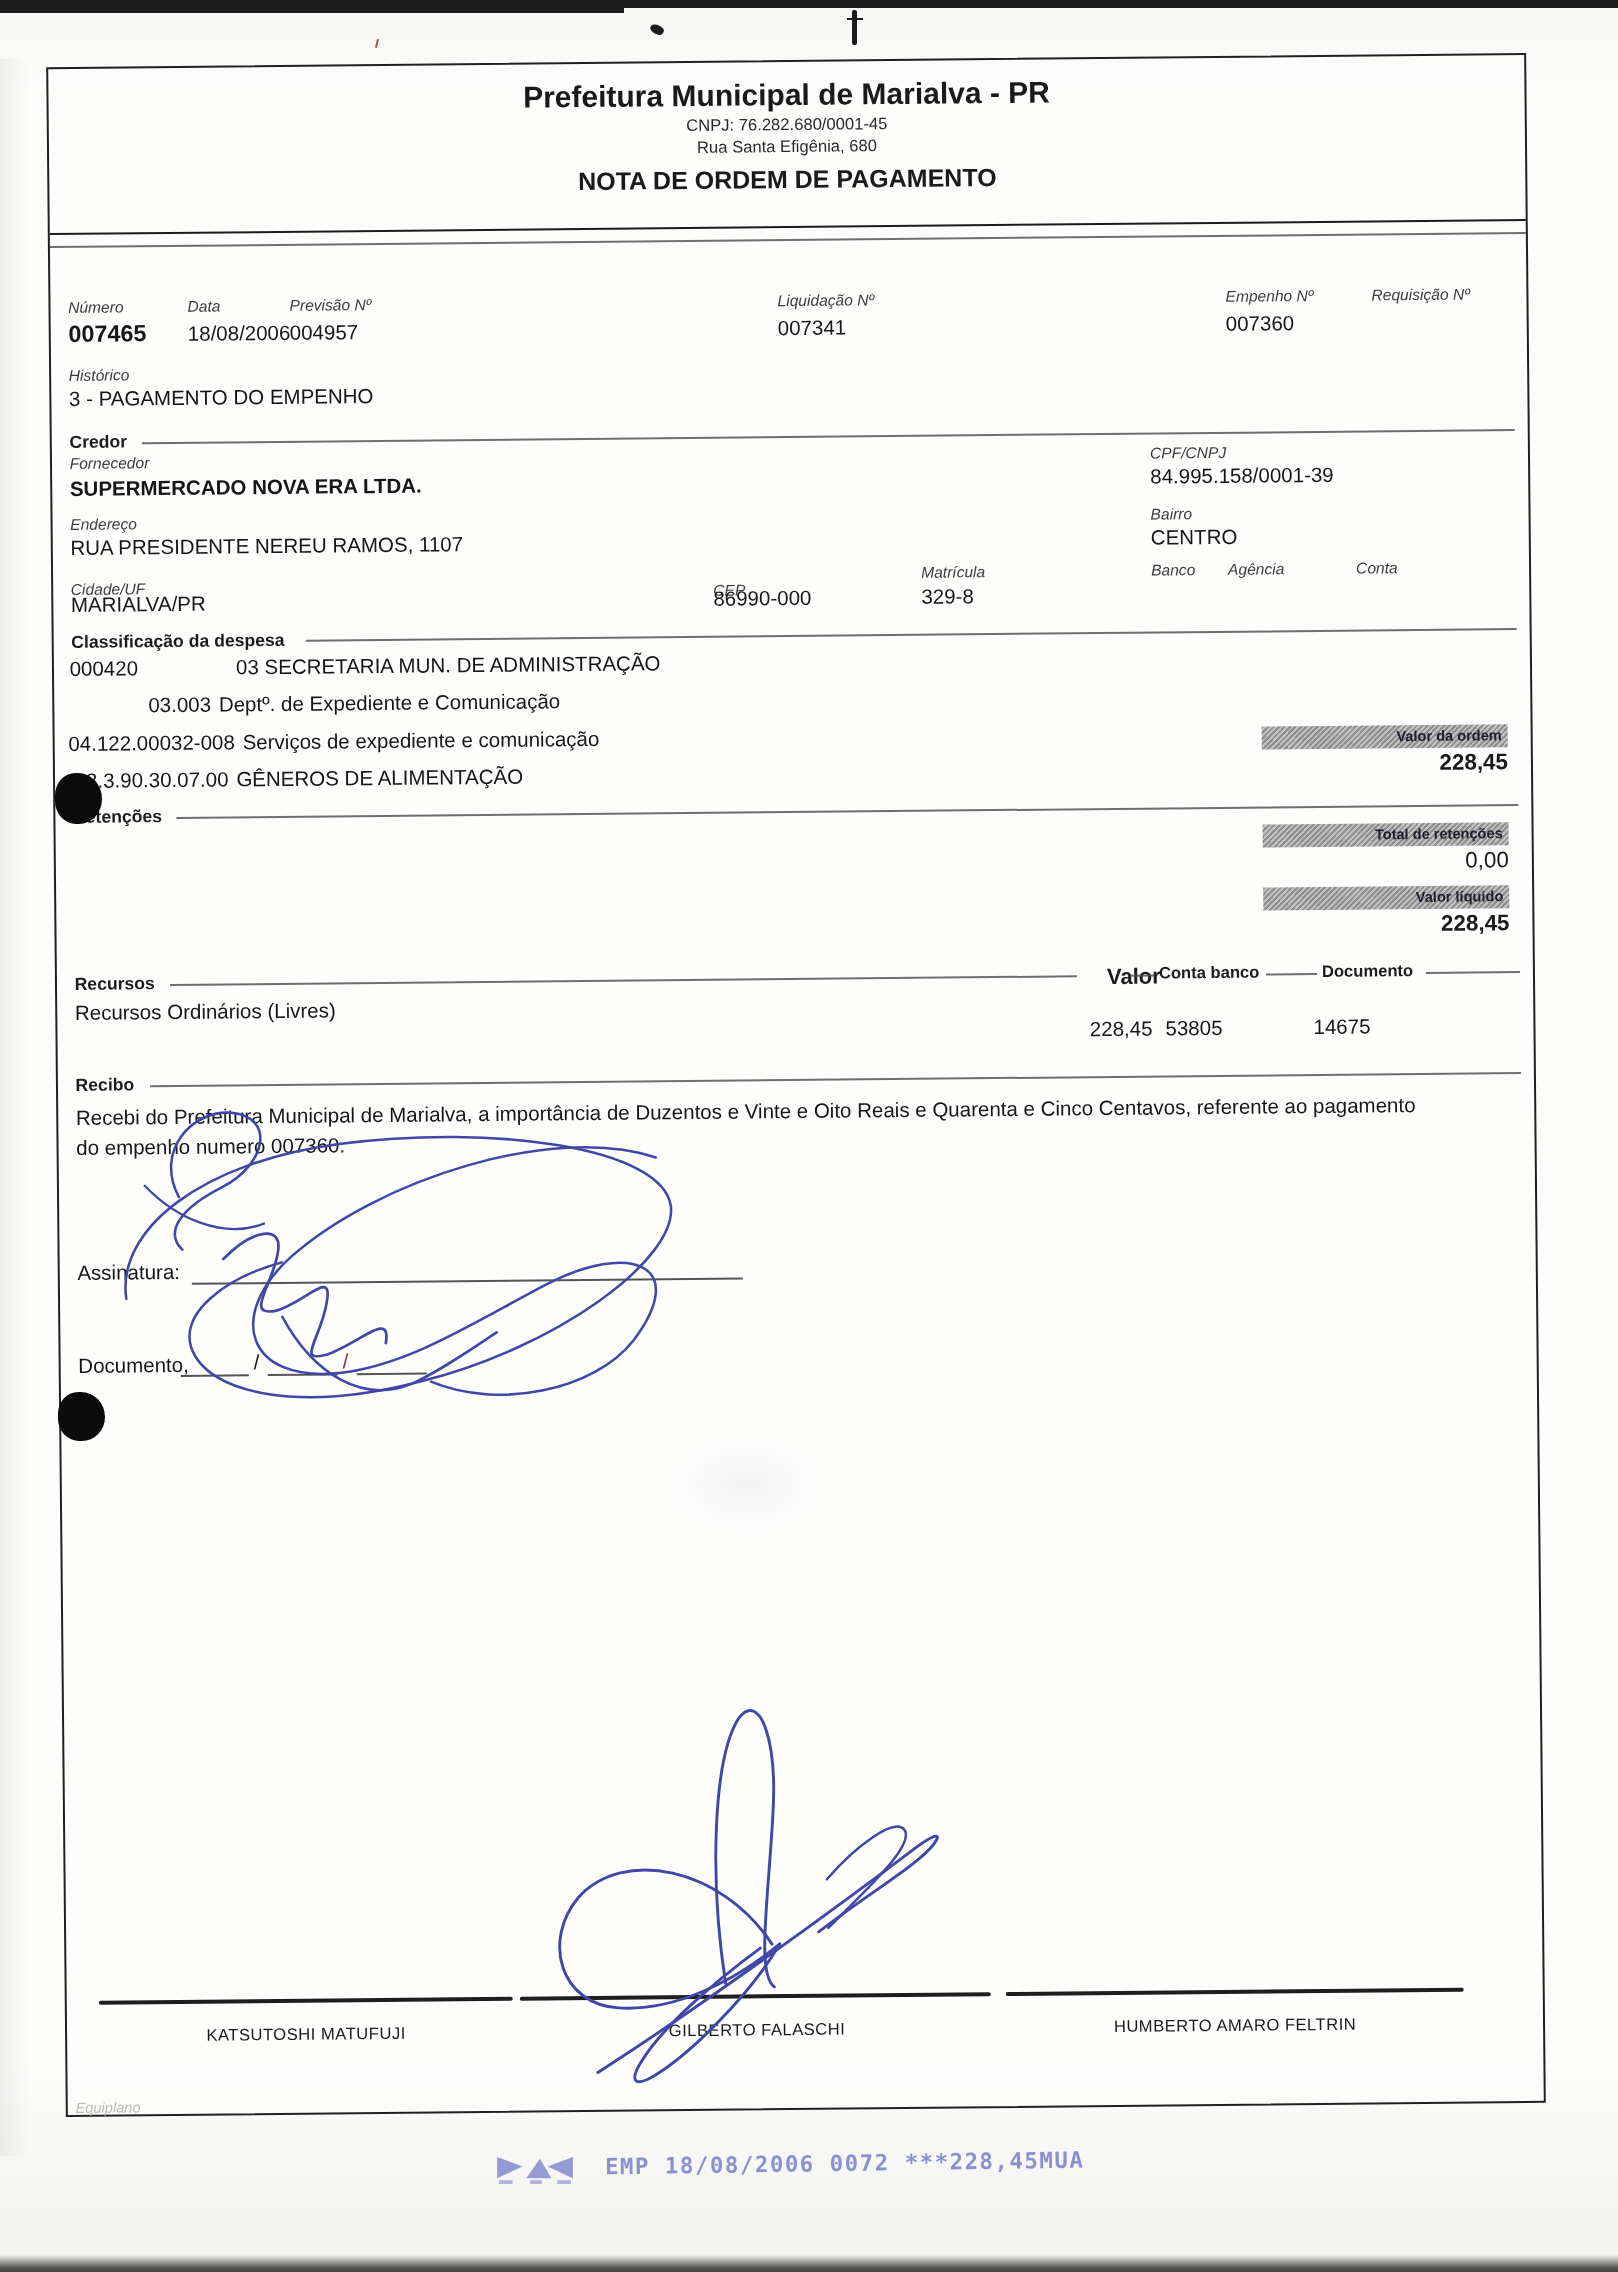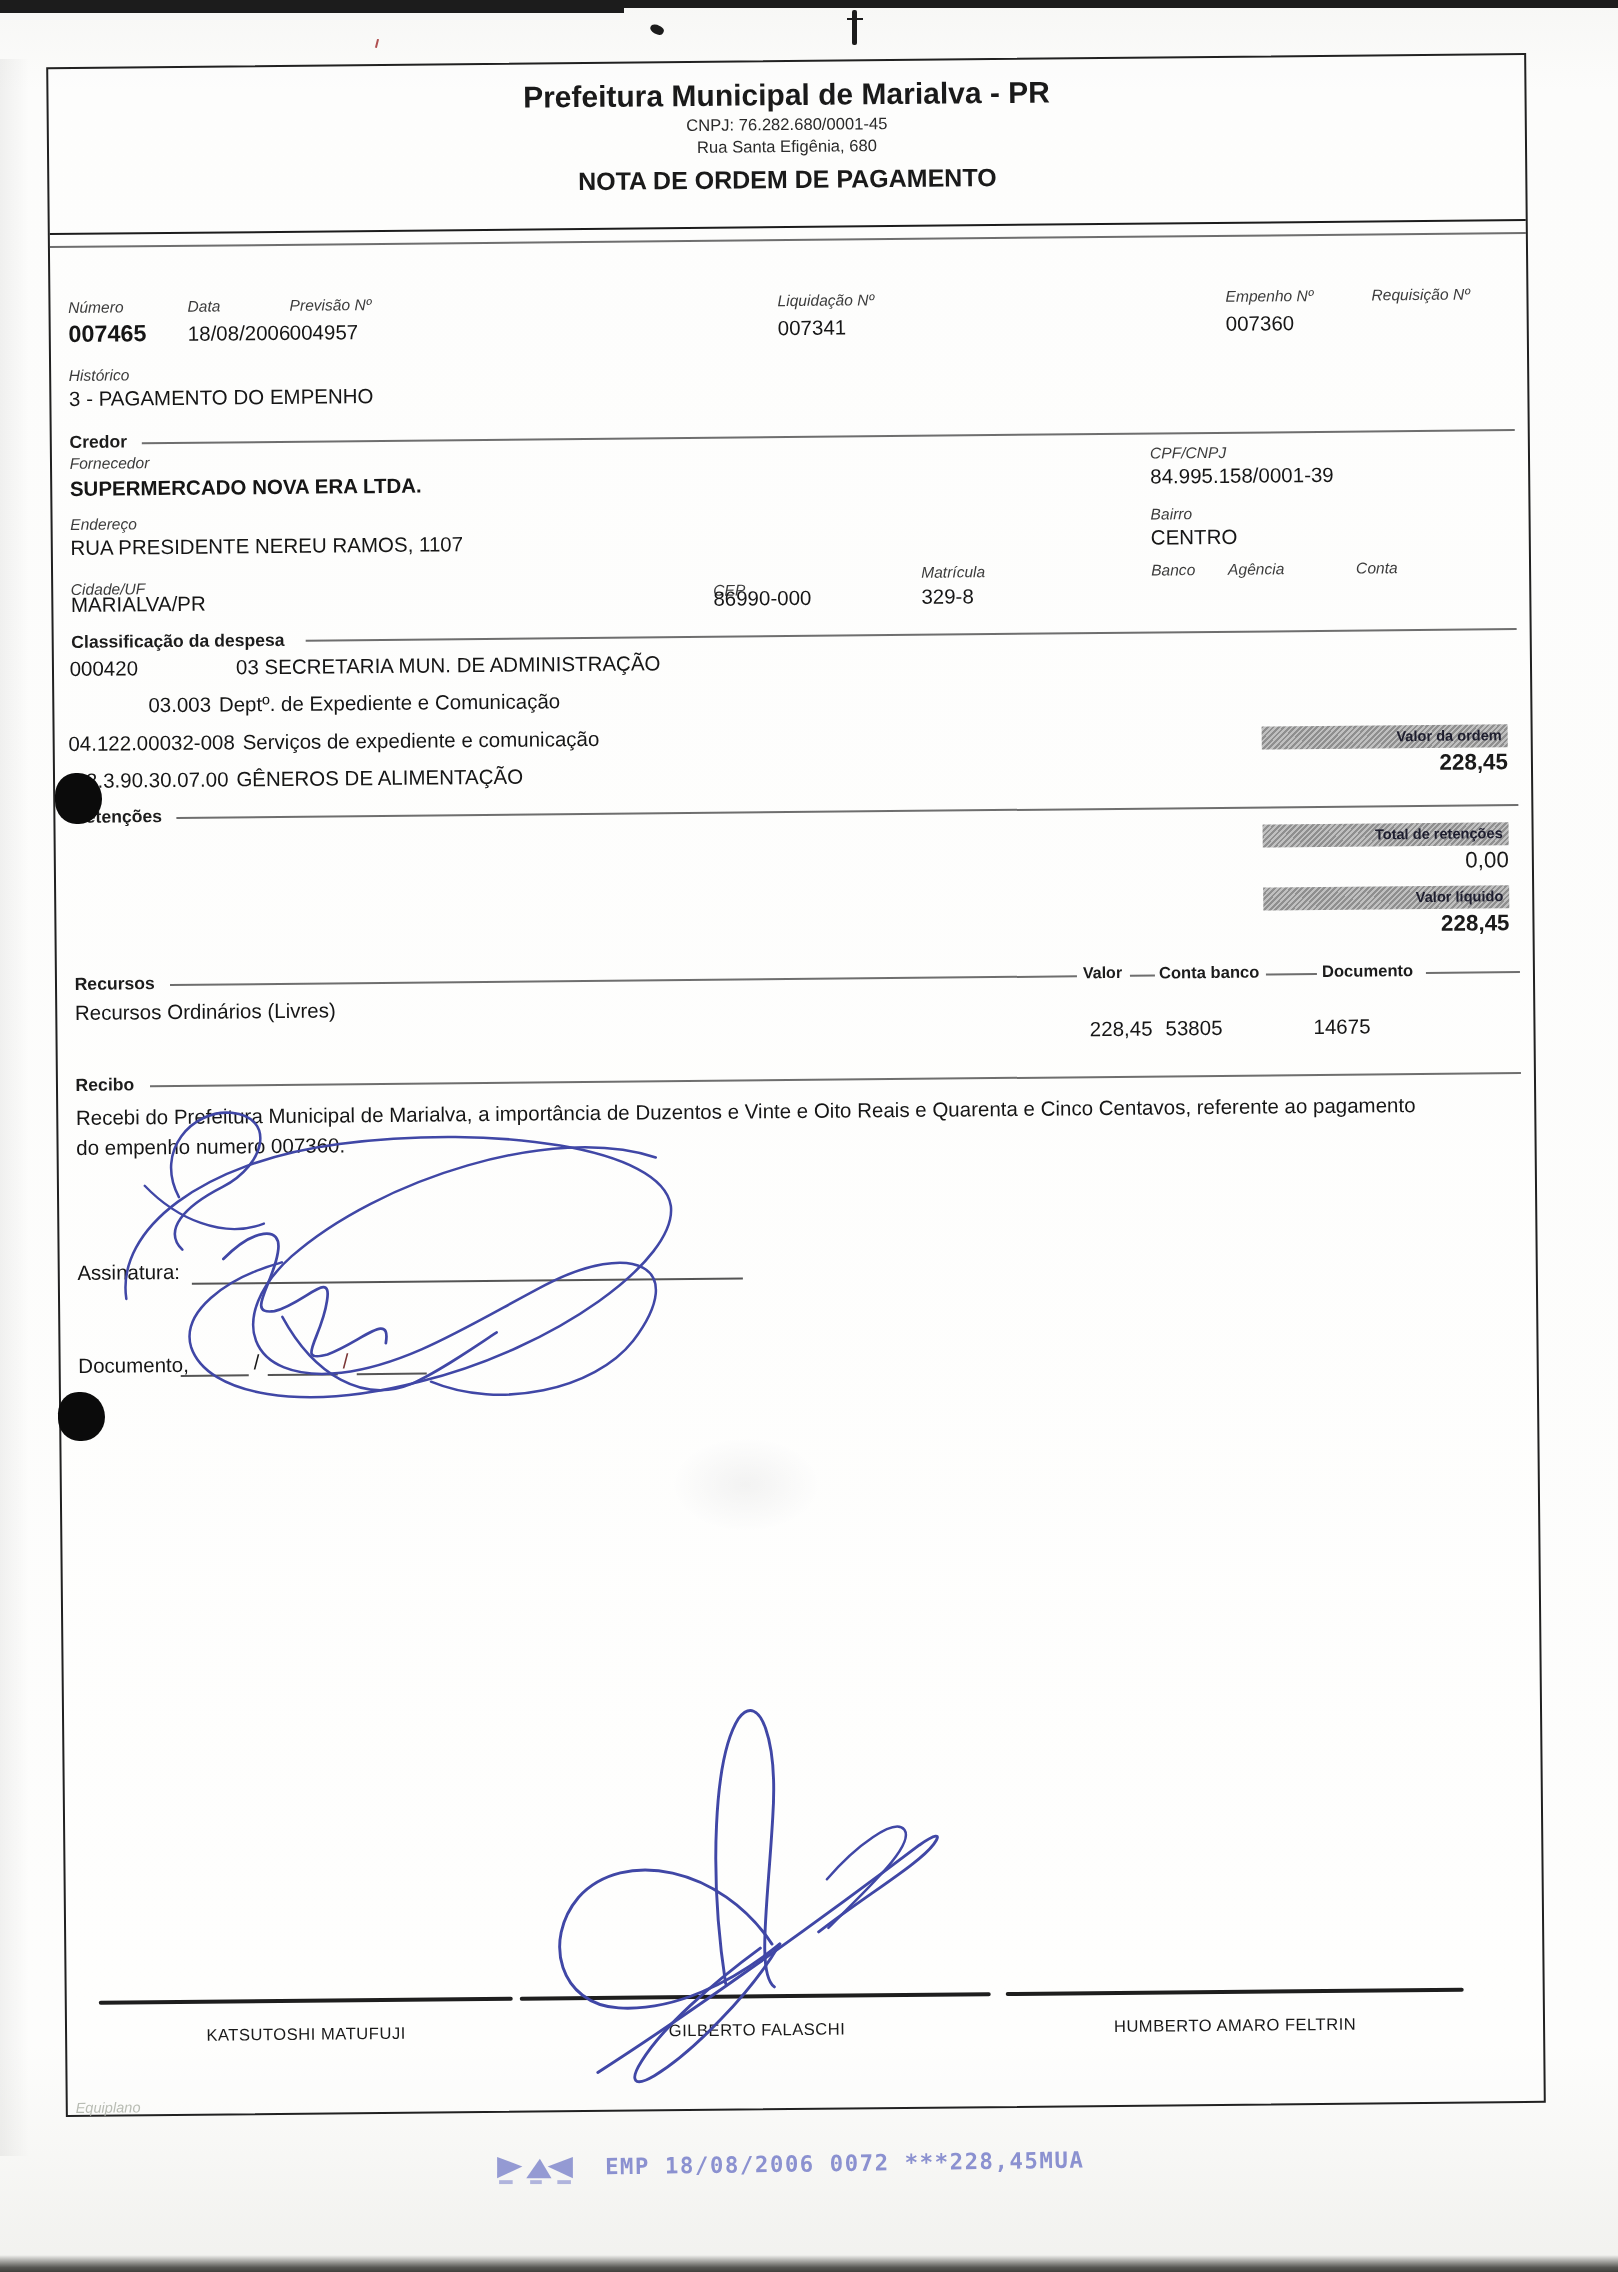--- a/index.html
+++ b/index.html
@@ -121,21 +121,21 @@
   <div class="ln" style="left:121px;top:749px;width:1342px;height:1.6px;"></div>
 
   <div class="graybar" style="top:767px;">Total de retenções</div>
   <div class="barval" style="top:792px;font-weight:400;">0,00</div>
 
   <div class="graybar" style="top:830px;">Valor líquido</div>
   <div class="barval" style="top:855px;">228,45</div>
 
   <div class="abs sechead" style="left:17.6px;top:905px;">Recursos</div>
   <div class="ln" style="left:113px;top:916px;width:907px;height:1.6px;"></div>
-  <div class="abs sechead" style="left:1026px;top:905px;font-size:16px;">Valor</div>
+  <div class="abs sechead" style="left:1050px;top:905px;font-size:22px;">Valor</div>
   <div class="ln" style="left:1073px;top:916px;width:25px;"></div>
   <div class="abs sechead" style="left:1102px;top:905px;font-size:16.6px;">Conta banco</div>
   <div class="ln" style="left:1209px;top:916px;width:51px;"></div>
   <div class="abs sechead" style="left:1265px;top:905px;font-size:16.6px;">Documento</div>
   <div class="ln" style="left:1369px;top:916px;width:94px;"></div>
 
   <div class="abs val" style="left:17.6px;top:932px;">Recursos Ordinários (Livres)</div>
   <div class="abs val" style="left:997px;top:958px;width:98px;text-align:right;">228,45</div>
   <div class="abs val" style="left:1108px;top:958px;">53805</div>
   <div class="abs val" style="left:1256px;top:958px;">14675</div>

